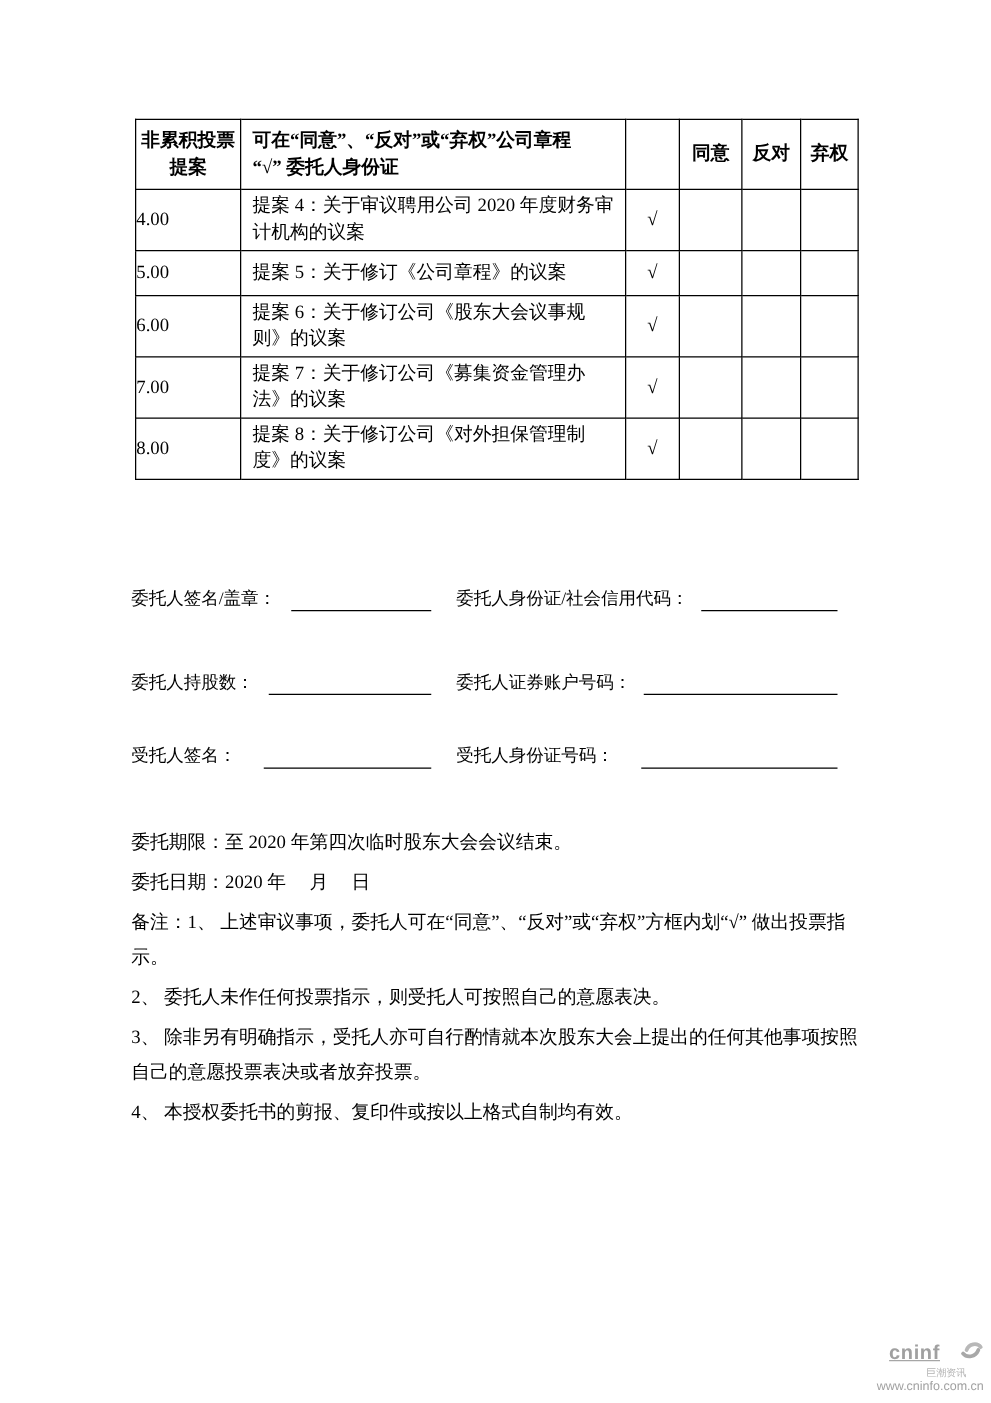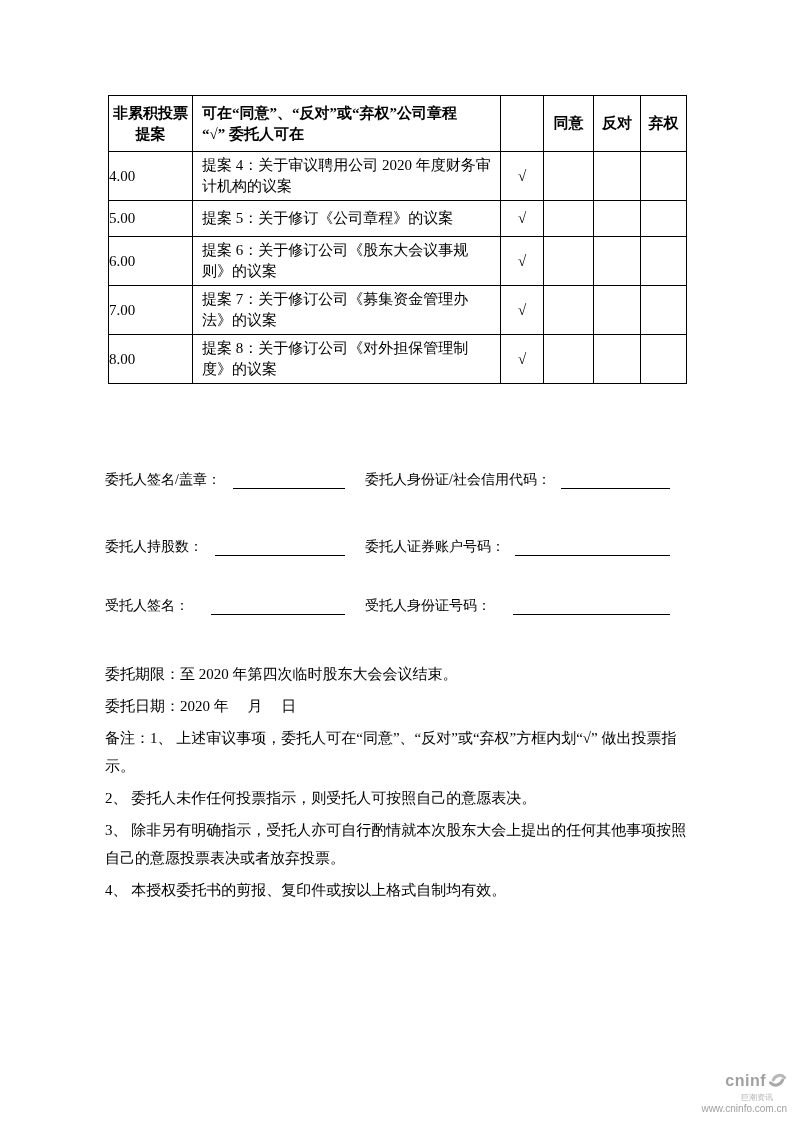--- a/index.html
+++ b/index.html
@@ -84,21 +84,23 @@
     top: 1072px;
     width: 100px;
     text-align: right;
     color: #a6a6a6;
     line-height: 1.1;
     font-family: "Liberation Sans", "DejaVu Sans", sans-serif;
   }
   .logo-top {
     display: flex;
     justify-content: flex-end;
-    gap: 2px;
+    align-items: center;
+    gap: 16px;
+    text-decoration: underline;
   }
   .logo-brand {
     font-size: 16px;
     font-weight: bold;
     letter-spacing: 0.5px;
     color: #a0a0a0;
   }
   .logo-name { font-size: 8px; color: #b2b2b2; margin: 1px 14px 1px 0; text-align: right; }
   .logo-url  { font-size: 10px; color: #a0a0a0; }
 </style>
@@ -114,21 +116,21 @@
         <col style="width:43px">
       <col style="width:50px">
         <col style="width:47px">
         <col style="width:46px">
     </colgroup>
     <tbody>
       <tr style="height:56px">
         <th>非累积投票提案</th>
         <th class="h-instruction">
           <span class="hdr-line">可在“同意”、“反对”或“弃权”公司章程</span>
-          <span class="hdr-line">“√” 委托人可在</span>
+          <span class="hdr-line">“√” 委托人身份证</span>
         </th>
         <th></th>
         <th>同意</th>
         <th>反对</th>
         <th>弃权</th>
       </tr>
 
       <tr style="height:46px">
         <td class="c-num">4.00</td>
         <td class="c-text">提案 4：关于审议聘用公司 2020 年度财务审计机构的议案</td>

